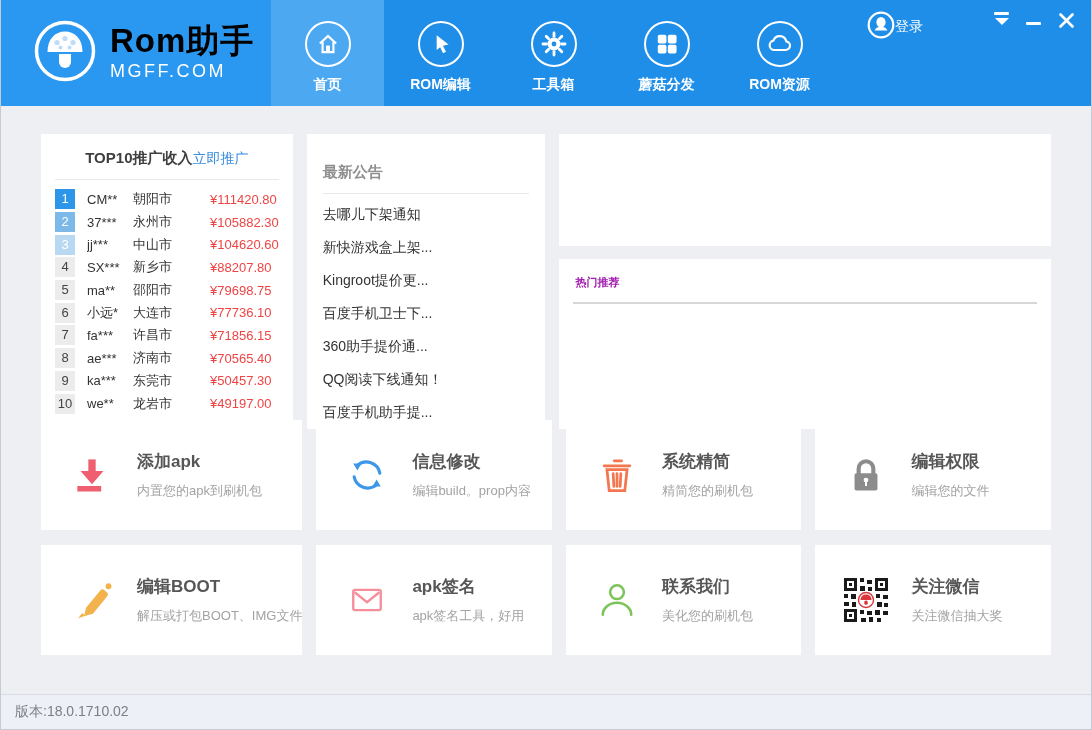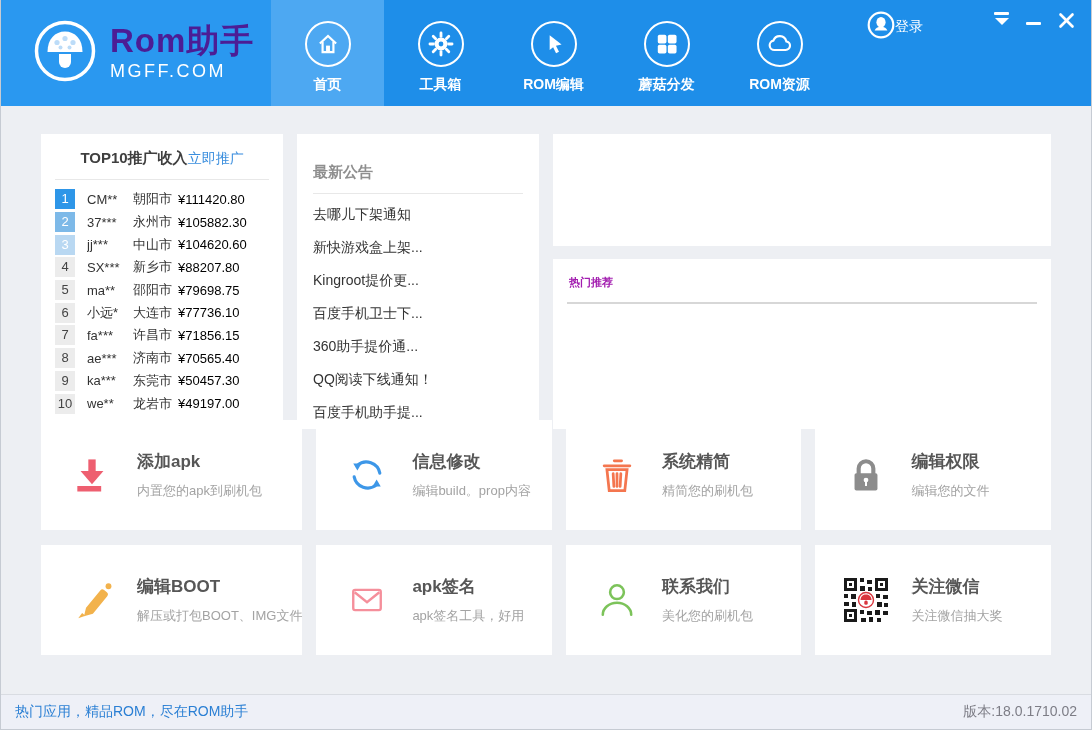--- a/index.html
+++ b/index.html
@@ -6,21 +6,21 @@
   html,body { background:#d8dbe0; }
   body { font-family:"Liberation Sans","DejaVu Sans",sans-serif; }
   .window {
     width:1092px; height:730px; background:#edeff3; position:relative;
     display:flex; flex-direction:column; overflow:hidden;
     border-left:1px solid #c6cbd3; border-right:1px solid #c6cbd3; border-bottom:1px solid #c6cbd3;
   }
   
   .header { height:106px; background:#1e8ee9; display:flex; flex-shrink:0; position:relative; }
   .logo-area { width:270px; background:#2a98f0; display:flex; align-items:center; padding-left:32px; gap:13px; }
-  .logo-title { font-size:33px; font-weight:bold; color:#4c1d95; line-height:1; letter-spacing:1px; }
+  .logo-title { font-size:33px; font-weight:bold; color:#000000; line-height:1; letter-spacing:1px; }
   .logo-sub { font-size:18px; color:#fff; letter-spacing:2.5px; margin-top:4px; }
   .nav { display:flex; height:100%; }
   .nav-item { width:113px; display:flex; flex-direction:column; align-items:center; padding-top:21px; color:#fff; cursor:pointer; }
   .nav-item.active { background:#4da8f2; }
   .nav-circle { width:46px; height:46px; border:2px solid #fff; border-radius:50%; display:flex; align-items:center; justify-content:center; margin-bottom:9px; }
   .nav-label { font-size:14px; font-weight:bold; white-space:nowrap; }
   .header-login { position:absolute; top:11px; right:168px; display:flex; align-items:center; gap:0; color:#fff; font-size:14px; cursor:pointer; }
   .win-controls { position:absolute; top:12px; right:16px; display:flex; align-items:flex-start; gap:17px; }
   .ctl { cursor:pointer; display:flex; flex-direction:column; align-items:center; }
   .skin-bar { width:15px; height:3px; background:#fff; border-radius:1px; }
@@ -35,21 +35,21 @@
   .top10-title { font-size:15px; font-weight:bold; color:#3f3f3f; }
   .promote-link { font-size:14px; color:#3a8ede; cursor:pointer; }
   .divider { height:1px; background:#e8e8e8; margin-top:11px; }
   .rank-list { margin-top:8px; }
   .rank-row { display:flex; align-items:center; height:22.7px; font-size:13px; }
   .rank-badge { width:20px; height:20px; text-align:center; line-height:20px; font-size:13px; color:#fff; margin-right:12px; flex-shrink:0; }
   .rb1 { background:#2e96e8; } .rb2 { background:#7db9e8; } .rb3 { background:#b9d8f2; }
   .rbg { background:#ececec; color:#444; }
   .rank-name { width:46px; color:#333; white-space:nowrap; overflow:hidden; }
   .rank-city { width:45px; color:#333; white-space:nowrap; }
-  .rank-amount { color:#000000; white-space:nowrap; }
+  .rank-amount { color:#ef4444; white-space:nowrap;margin-left:32px; }
   .ann-title { font-size:15px; font-weight:bold; color:#8f8f8f; }
   .ann-item { font-size:14px; color:#333; height:33px; display:flex; align-items:center; cursor:pointer; white-space:nowrap; }
   .ann-list { margin-top:4px;text-align:right; }
   .right-col { grid-column:3 / 5; display:flex; flex-direction:column; }
   .panel-empty { height:112px; margin-bottom:13px; }
   .panel-hot { flex:1; padding:14px 14px 0; }
   .hot-title { font-size:11px; font-weight:bold; color:#a21caf; padding:2px 2px 0; }
   .hot-divider { height:2px; background:#d7d7d7; margin-top:12px; }
   
   .cards-grid { display:grid; grid-template-columns:repeat(4,1fr); gap:15px 14px; }
@@ -94,43 +94,43 @@
             <path d="M4.5 11.5 L12 4.5 L19.5 11.5"></path>
             <path d="M7 10 V19.5 H17 V10"></path>
             <rect x="10.2" y="13.5" width="3.6" height="6" fill="#fff" stroke="none"></rect>
           </svg>
         </span>
         <span class="nav-label">首页</span>
       </div>
       <div class="nav-item">
         <span class="nav-circle">
           <svg width="26" height="26" viewBox="0 0 24 24">
+            <path d="M8 4 L19 12.5 L13.8 13.6 L16.6 19.2 L13.9 20.5 L11.2 14.9 L8 17.5 Z" fill="#fff"></path>
+          </svg>
+        </span>
+        <span class="nav-label">ROM编辑</span>
+      </div>
+      <div class="nav-item">
+        <span class="nav-circle">
+          <svg width="26" height="26" viewBox="0 0 24 24">
             <g stroke="#fff" stroke-width="2.6" stroke-linecap="round">
               <line x1="19" y1="12" x2="22.2" y2="12"></line>
                 <line x1="16.95" y1="16.95" x2="19.2" y2="19.2"></line>
               <line x1="12" y1="19" x2="12" y2="22.2"></line>
                 <line x1="7.05" y1="16.95" x2="4.8" y2="19.2"></line>
               <line x1="5" y1="12" x2="1.8" y2="12"></line>
                 <line x1="7.05" y1="7.05" x2="4.8" y2="4.8"></line>
               <line x1="12" y1="5" x2="12" y2="1.8"></line>
                 <line x1="16.95" y1="7.05" x2="19.2" y2="4.8"></line>
             </g>
             <circle cx="12" cy="12" r="6" fill="#fff"></circle>
             <circle cx="12" cy="12" r="2.2" fill="#1e8ee9"></circle>
           </svg>
         </span>
         <span class="nav-label">工具箱</span>
-      </div>
-      <div class="nav-item">
-        <span class="nav-circle">
-          <svg width="26" height="26" viewBox="0 0 24 24">
-            <path d="M8 4 L19 12.5 L13.8 13.6 L16.6 19.2 L13.9 20.5 L11.2 14.9 L8 17.5 Z" fill="#fff"></path>
-          </svg>
-        </span>
-        <span class="nav-label">ROM编辑</span>
       </div>
       <div class="nav-item">
         <span class="nav-circle">
           <svg width="26" height="26" viewBox="0 0 24 24">
             <g fill="#fff">
               <rect x="3.5" y="3.5" width="8" height="8" rx="1.6"></rect>
                 <rect x="12.8" y="3.5" width="8" height="8" rx="1.6"></rect>
               <rect x="3.5" y="12.8" width="8" height="8" rx="1.6"></rect>
                 <rect x="12.8" y="12.8" width="8" height="8" rx="1.6"></rect>
             </g>
@@ -440,17 +440,16 @@
         </span>
         <div>
           <div class="card-title">关注微信</div>
           <div class="card-sub">关注微信抽大奖</div>
         </div>
       </div>
     </div>
   </div>
 
   <div class="footer">
-    <span class="footer-left">热门应用，精品ROM，尽在ROM助手</span>
     <span class="footer-right">版本:18.0.1710.02</span>
   </div>
 
 </div>
 
 </body></html>

